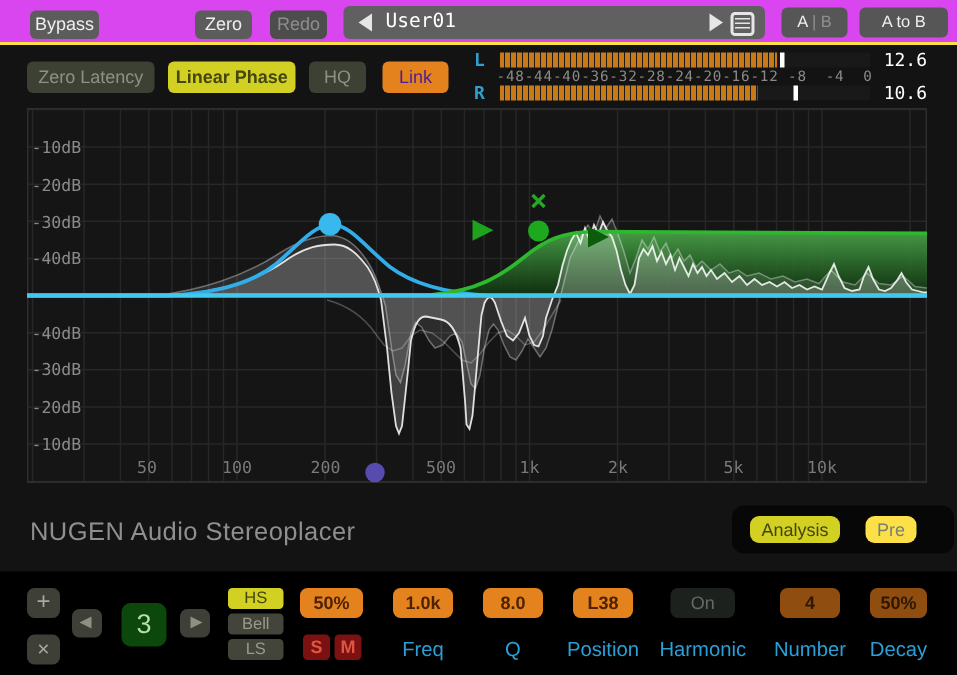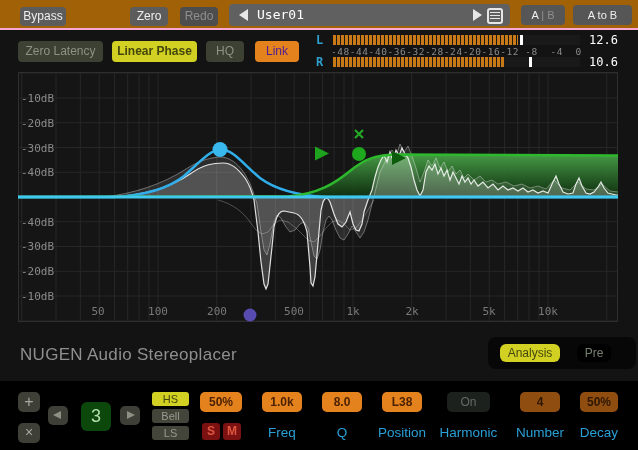--- a/index.html
+++ b/index.html
@@ -1,21 +1,21 @@
 <!DOCTYPE html>
 <html><head>
 <meta charset="utf-8">
 <style>
   html,body{margin:0;padding:0;background:#000;}
   .app{position:relative;width:638px;height:450px;background:#131313;overflow:hidden;
        font-family:"Liberation Sans",sans-serif;-webkit-font-smoothing:antialiased;}
   .abs{position:absolute;}
   .btn{position:absolute;border-radius:4px;text-align:center;font-size:12px;color:#efefef;background:#5c5c5c;}
   
-  .topbar{position:absolute;left:0;top:0;width:638px;height:30px;background:#a16207;border-bottom:2px solid #f9a8d4;box-sizing:border-box;}
+  .topbar{position:absolute;left:0;top:0;width:638px;height:30px;background:#d946ef;border-bottom:2px solid #fde047;box-sizing:border-box;}
   .tb-bypass{left:20px;top:7px;width:46px;height:19px;line-height:19px;}
   .tb-undo{left:130px;top:7px;width:38px;height:19px;line-height:19px;}
   .tb-redo{left:180px;top:7px;width:38px;height:19px;line-height:19px;background:#4d4d4d;color:#8e8e8e;}
   .preset{left:229px;top:4px;width:281px;height:22px;background:#606060;border-radius:4px;color:#fff;}
   .preset-name{position:absolute;left:28px;top:0;height:22px;line-height:22px;font-family:"DejaVu Sans Mono",monospace;font-size:13px;}
   .tri{position:absolute;width:0;height:0;}
   .tri-left{left:10px;top:5px;border-top:6px solid transparent;border-bottom:6px solid transparent;border-right:9px solid #e6e6e6;}
   .tri-right{right:28px;top:5px;border-top:6px solid transparent;border-bottom:6px solid transparent;border-left:9px solid #e6e6e6;}
   .menu-icon{position:absolute;right:7px;top:4px;width:12px;height:12px;border:2px solid #e6e6e6;border-radius:3px;}
   .menu-icon i{display:block;height:1px;background:#e6e6e6;margin:2px 1px 0 1px;}
@@ -37,21 +37,21 @@
   .mscale{position:absolute;left:331px;top:46px;width:256px;color:#8a8a8a;
           font-family:"DejaVu Sans Mono",monospace;font-size:9.5px;letter-spacing:0.55px;white-space:pre;}
   .mval{position:absolute;left:578px;width:40px;text-align:right;color:#fff;
         font-family:"DejaVu Sans Mono",monospace;font-size:12px;}
   
   .title{position:absolute;left:20px;top:345px;font-size:17px;color:#8f8f8f;letter-spacing:0.3px;}
   .an-box{position:absolute;left:488px;top:337px;width:148px;height:32px;background:#070707;border-radius:8px;}
   .an-btn{position:absolute;left:500px;top:344px;width:60px;height:18px;line-height:18px;border-radius:6px;
           background:#d2d023;color:#44470c;font-size:12px;text-align:center;}
   .pre-btn{position:absolute;left:577px;top:344px;width:34px;height:18px;line-height:18px;border-radius:6px;
-           background:#000000;color:#798070;font-size:12px;text-align:center;}
+           background:#fde047;color:#798070;font-size:12px;text-align:center;}
   
   .bottombar{position:absolute;left:0;top:381px;width:638px;height:69px;background:#000;}
   .sq-btn{position:absolute;border-radius:5px;background:#3e3f37;color:#a8a89e;text-align:center;}
   .c-add{left:18px;top:392px;width:22px;height:20px;font-size:16px;line-height:19px;}
   .c-del{left:18px;top:423px;width:22px;height:20px;font-size:14px;line-height:19px;}
   .c-prev{left:48px;top:406px;width:20px;height:19px;}
   .c-next{left:120px;top:406px;width:20px;height:19px;}
   .c-prev .tri,.c-next .tri{top:5px;}
   .c-prev .tri{left:5px;border-top:4.5px solid transparent;border-bottom:4.5px solid transparent;border-right:8px solid #8f9083;}
   .c-next .tri{left:7px;border-top:4.5px solid transparent;border-bottom:4.5px solid transparent;border-left:8px solid #8f9083;}

